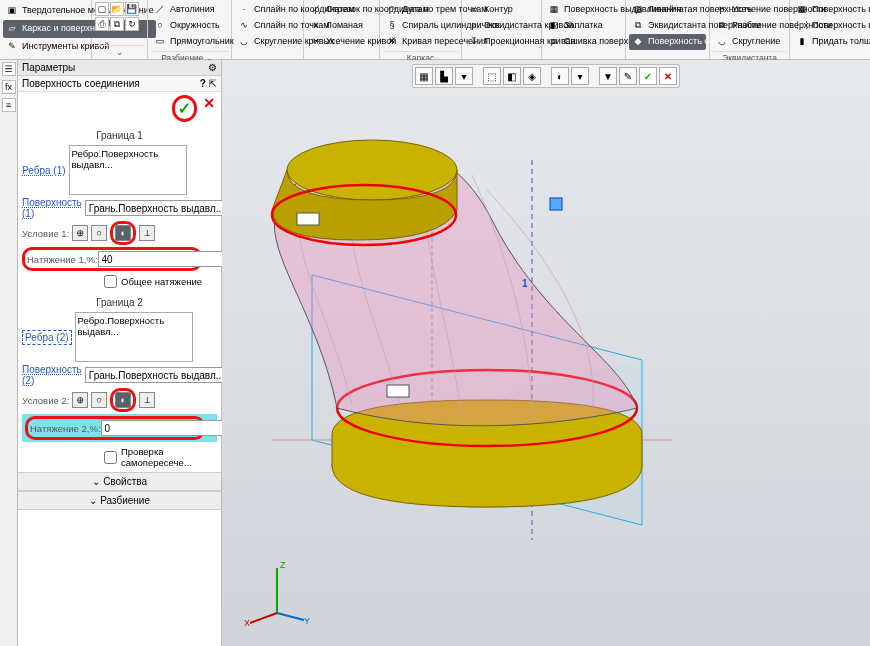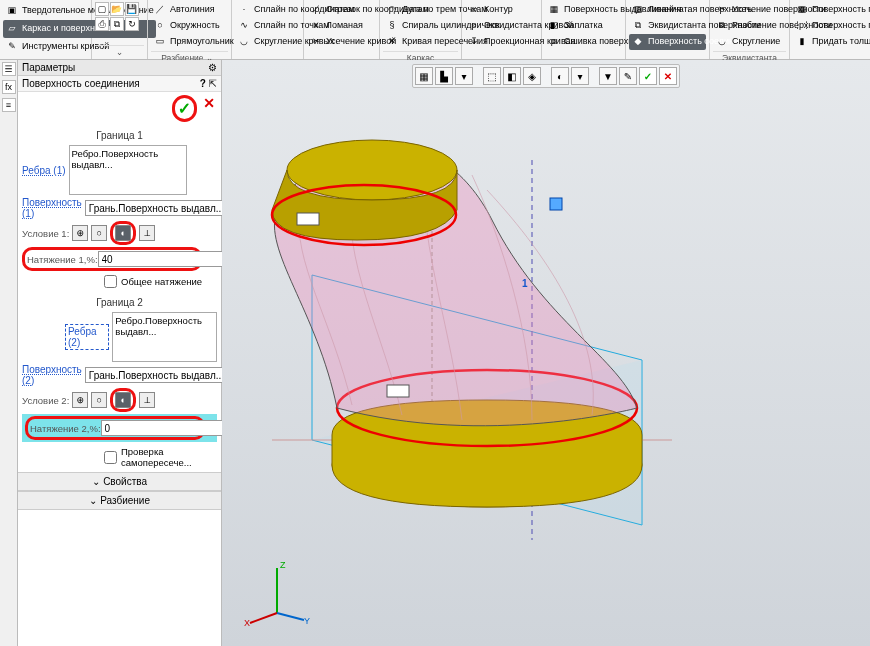--- a/index.html
+++ b/index.html
@@ -27,21 +27,21 @@
   .panel-header { background: #e8e8e8; padding: 2px 4px; display:flex; justify-content:space-between; align-items:center; border-bottom:1px solid #ccc; font-size:10px;}
   .panel-sub { background:#f6f6f6; padding:2px 4px; display:flex; justify-content:space-between; border-bottom:1px solid #ddd;}
   .confirm-row { display:flex; justify-content:flex-end; padding:3px 6px; gap:4px; }
   .confirm-row .ring { border:3px solid #e11; border-radius:14px; padding:1px 3px; display:flex; align-items:center;}
   .check { color:#0a0; font-size:16px; font-weight:bold; cursor:pointer;}
   .xmark { color:#d00; font-size:14px; font-weight:bold; cursor:pointer; margin-left:2px;}
 
   .section { padding: 2px 4px; }
   .section-title { text-align: center; font-size: 10px; padding: 3px 0 2px; color:#333;}
   .link-label { color: #2358cc; text-decoration: underline dotted; font-size: 10px; cursor:pointer;}
-  .link-label.dashed { border:1px dashed #2358cc; padding:1px 2px; text-decoration:none;margin-left:43px; }
+  .link-label.dashed { border:1px dashed #2358cc; padding:1px 2px; text-decoration:none; }
   .row { display: flex; align-items: center; gap: 3px; margin: 2px 0; }
   .row label { font-size:9.5px; color:#555; white-space:nowrap;}
   textarea.listbox { width: 118px; height: 50px; font-size:9.5px; resize:none; border:1px solid #aaa; padding:2px; font-family:inherit;}
   input.val { flex:1; border:1px solid #999; padding:1px 3px; font-size:10px; height:16px;}
   .ringbox { border:3px solid #e11; border-radius:10px; padding:1px 2px; display:inline-flex; align-items:center;}
   .ringbox.wide { width: 180px; }
   .cond-btn { width:16px; height:16px; border:1px solid #888; background:#eee; display:inline-flex; align-items:center; justify-content:center; font-size:9px; cursor:pointer;}
   .cond-btn.sel { background:#5a6168; color:#fff;}
   .highlight-row { background:#7de3ea; padding:2px 3px;}
   .chk-row { display:flex; align-items:center; gap:4px; padding:2px 0 2px 82px; font-size:9.5px;}

